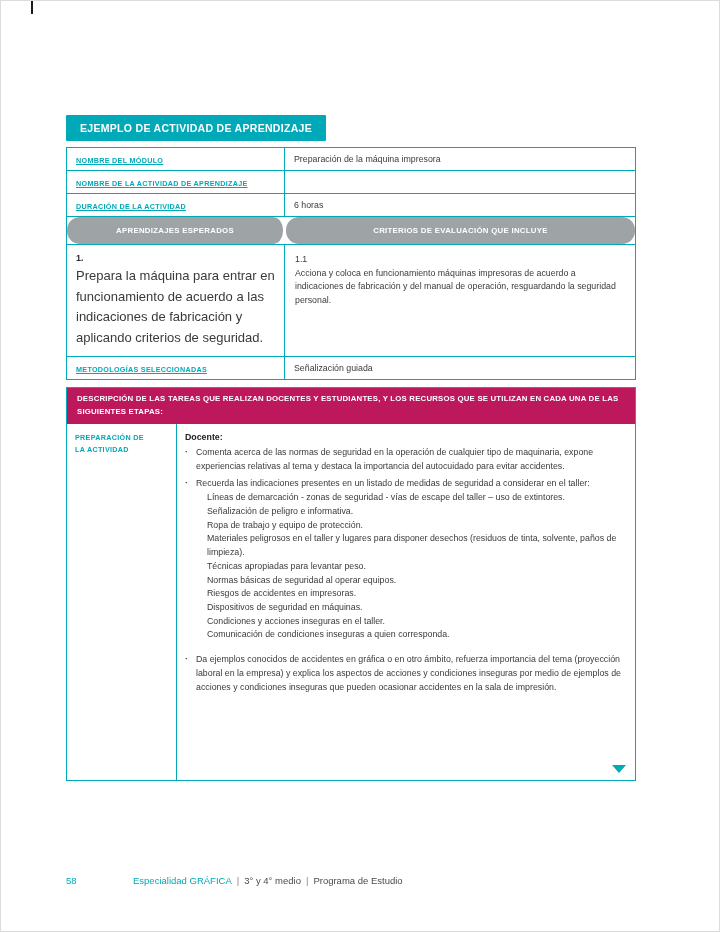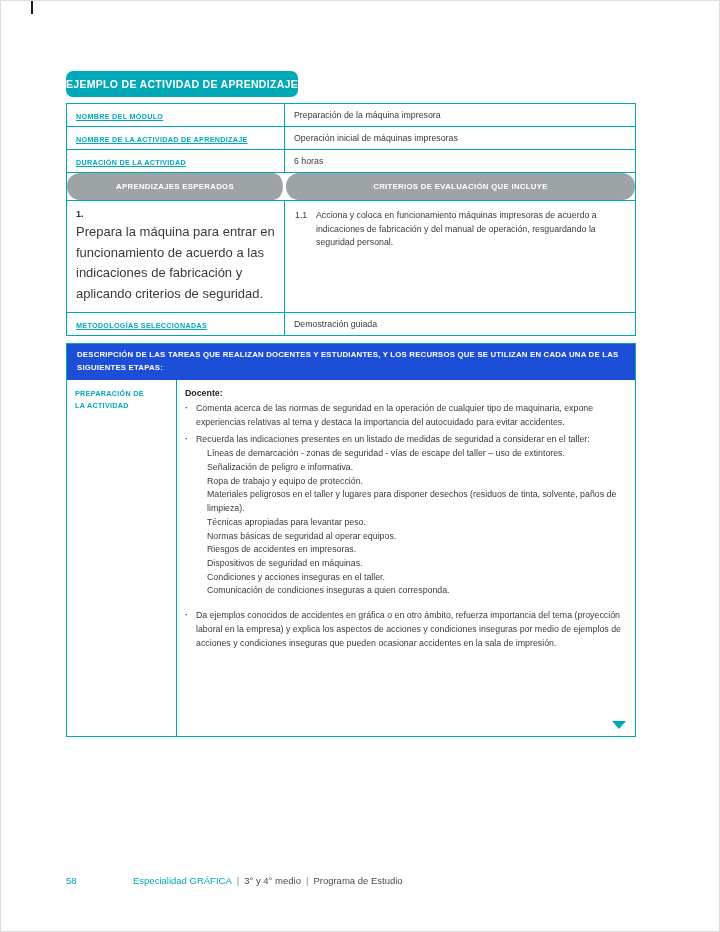--- a/index.html
+++ b/index.html
@@ -20,22 +20,23 @@
     position:absolute; left:30px; top:0;
     width:2px; height:13px; background:#1b1b1b;
   }
   .content {
     position:absolute; left:65px; top:70px; width:570px;
   }
   .badge {
     display:inline-block;
     background:#00A9B8; color:#fff;
     font-weight:bold; font-size:10.5px; letter-spacing:.3px;
-    padding:7px 0; border-radius:7px;
+    padding:7px 14px; border-radius:1px;
     margin-bottom:6px;
+    margin-top:44px;
   }
   .table-top { border:1px solid #00A9B8; }
   .info-row {
     display:grid; grid-template-columns:218px 1fr;
     border-top:1px solid #00A9B8;
   }
   .info-row.first { border-top:none; }
   .cell { padding:6px 9px 5px 9px; }
   .label-cell {
     border-right:1px solid #00A9B8;
@@ -57,29 +58,29 @@
   .hdr-left { border-right:3px solid #ffffff; }
 
   .content-row {
     display:grid; grid-template-columns:218px 1fr;
     border-top:1px solid #00A9B8;
   }
   .expected-cell { border-right:1px solid #00A9B8; padding:8px 9px; }
   .expected-num { font-weight:bold; font-size:9px; color:#1f2a33; margin-bottom:3px; }
   .expected-text { font-size:13px; line-height:1.58; color:#3a3a3a; }
   .criteria-cell { padding:8px 10px 8px 10px; }
-  .criterion { display:flex; font-size:8.8px; line-height:1.56; color:#3a3a3a; }
+  .criterion { display:flex; font-size:8.8px; line-height:1.56; color:#3a3a3a;flex-direction:column; }
   .crit-num { width:21px; flex:none; }
   .crit-text { flex:1; }
 
   .gap7 { height:7px; }
 
   .table-bottom { border:1px solid #00A9B8; position:relative; }
   .desc-band {
-    background:#1d4ed8; color:#fff;
+    background:#be185d; color:#fff;
     font-weight:bold; font-size:7.8px; letter-spacing:.2px;
     line-height:1.6; padding:5px 10px 6px 10px;
   }
   .prep-row {
     display:grid; grid-template-columns:110px 1fr;
     min-height:356px;
   }
   .prep-label {
     border-right:1px solid #00A9B8;
     padding:8px 20px 8px 8px;
@@ -125,21 +126,20 @@
 
     <div class="table-top">
 
       <div class="info-row first">
         <div class="cell label-cell">NOMBRE DEL MÓDULO</div>
         <div class="cell value-cell">Preparación de la máquina impresora</div>
       </div>
 
       <div class="info-row">
         <div class="cell label-cell">NOMBRE DE LA ACTIVIDAD DE APRENDIZAJE</div>
-        <div class="cell value-cell">Operación inicial de máquinas impresoras</div>
       </div>
 
       <div class="info-row">
         <div class="cell label-cell">DURACIÓN DE LA ACTIVIDAD</div>
         <div class="cell value-cell">6 horas</div>
       </div>
 
       <div class="header-row">
         <div class="hdr-cell hdr-left">APRENDIZAJES ESPERADOS</div>
         <div class="hdr-cell">CRITERIOS DE EVALUACIÓN QUE INCLUYE</div>
@@ -153,21 +153,21 @@
         <div class="criteria-cell">
           <div class="criterion">
             <span class="crit-num">1.1</span>
             <span class="crit-text">Acciona y coloca en funcionamiento máquinas impresoras de acuerdo a indicaciones de fabricación y del manual de operación, resguardando la seguridad personal.</span>
           </div>
         </div>
       </div>
 
       <div class="info-row">
         <div class="cell label-cell">METODOLOGÍAS SELECCIONADAS</div>
-        <div class="cell value-cell">Demostración guiada</div>
+        <div class="cell value-cell">Señalización guiada</div>
       </div>
 
     </div>
 
     <div class="gap7"></div>
 
     <div class="table-bottom">
       <div class="desc-band">DESCRIPCIÓN DE LAS TAREAS QUE REALIZAN DOCENTES Y ESTUDIANTES, Y LOS RECURSOS QUE SE UTILIZAN EN CADA UNA DE LAS SIGUIENTES ETAPAS:</div>
 
       <div class="prep-row">

